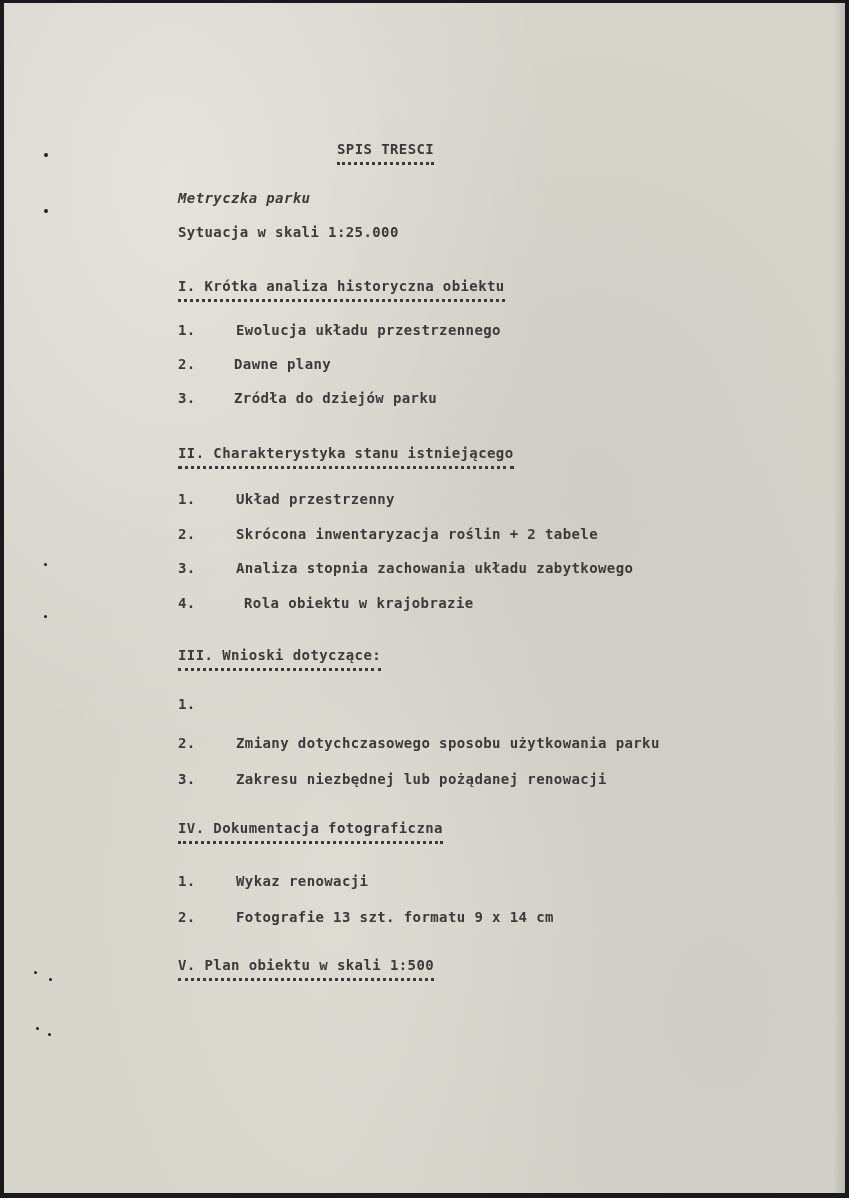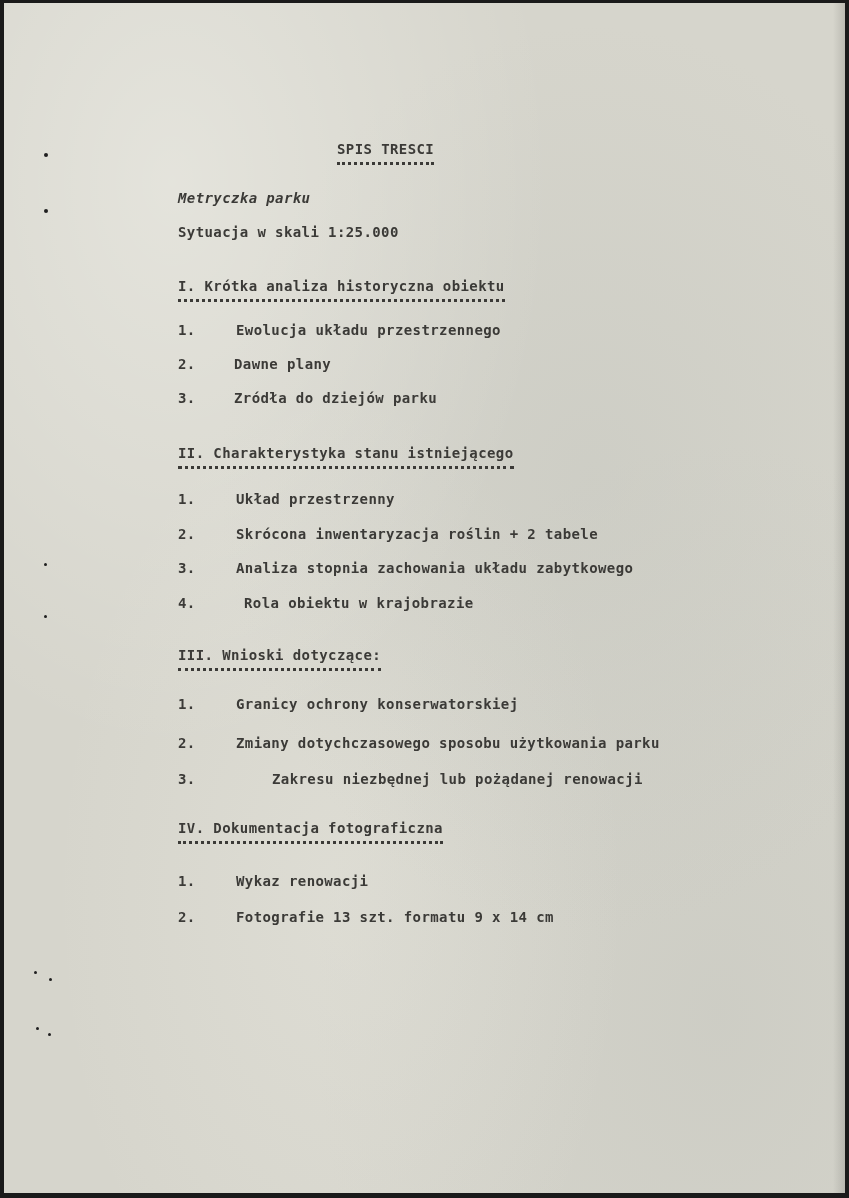--- a/index.html
+++ b/index.html
@@ -74,25 +74,25 @@
   <div class="txt" style="left:232px; top:487px;">Układ przestrzenny</div>
   <div class="txt" style="left:174px; top:522px;">2.</div>
   <div class="txt" style="left:232px; top:522px;">Skrócona inwentaryzacja roślin + 2 tabele</div>
   <div class="txt" style="left:174px; top:556px;">3.</div>
   <div class="txt" style="left:232px; top:556px;">Analiza stopnia zachowania układu zabytkowego</div>
   <div class="txt" style="left:174px; top:591px;">4.</div>
   <div class="txt" style="left:240px; top:591px;">Rola obiektu w krajobrazie</div>
 
   <div class="txt heading" style="left:174px; top:643px;">III. Wnioski dotyczące:</div>
   <div class="txt" style="left:174px; top:692px;">1.</div>
-  <div class="txt" style="left:232px; top:692px;">Granicy ochrony konserwatorskiej</div>
   <div class="txt" style="left:174px; top:731px;">2.</div>
   <div class="txt" style="left:232px; top:731px;">Zmiany dotychczasowego sposobu użytkowania parku</div>
   <div class="txt" style="left:174px; top:767px;">3.</div>
-  <div class="txt" style="left:232px; top:767px;margin-left:36px;">Zakresu niezbędnej lub pożądanej renowacji</div>
+  <div class="txt" style="left:232px; top:767px;">Zakresu niezbędnej lub pożądanej renowacji</div>
 
   <div class="txt heading" style="left:174px; top:816px;">IV. Dokumentacja fotograficzna</div>
   <div class="txt" style="left:174px; top:869px;">1.</div>
   <div class="txt" style="left:232px; top:869px;">Wykaz renowacji</div>
   <div class="txt" style="left:174px; top:905px;">2.</div>
   <div class="txt" style="left:232px; top:905px;">Fotografie 13 szt. formatu 9 x 14 cm</div>
 
+  <div class="txt heading" style="left:174px; top:953px;">V. Plan obiektu w skali 1:500</div>
 </div>
 
 </body></html>

